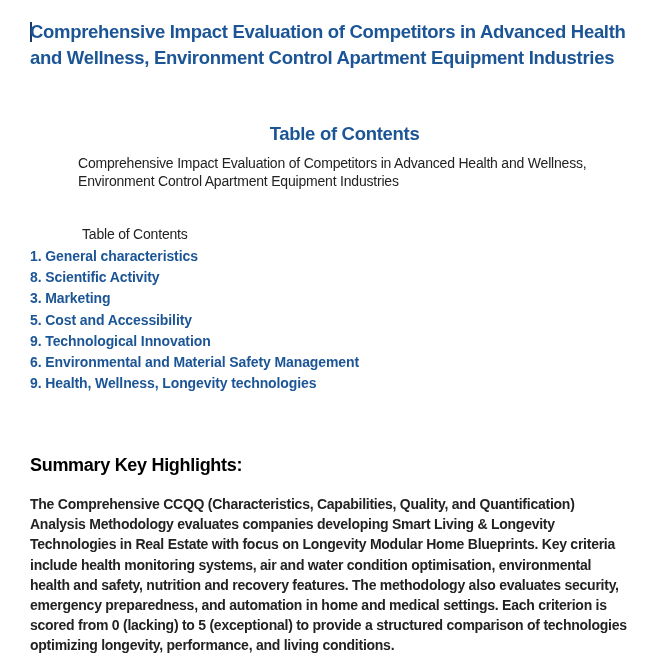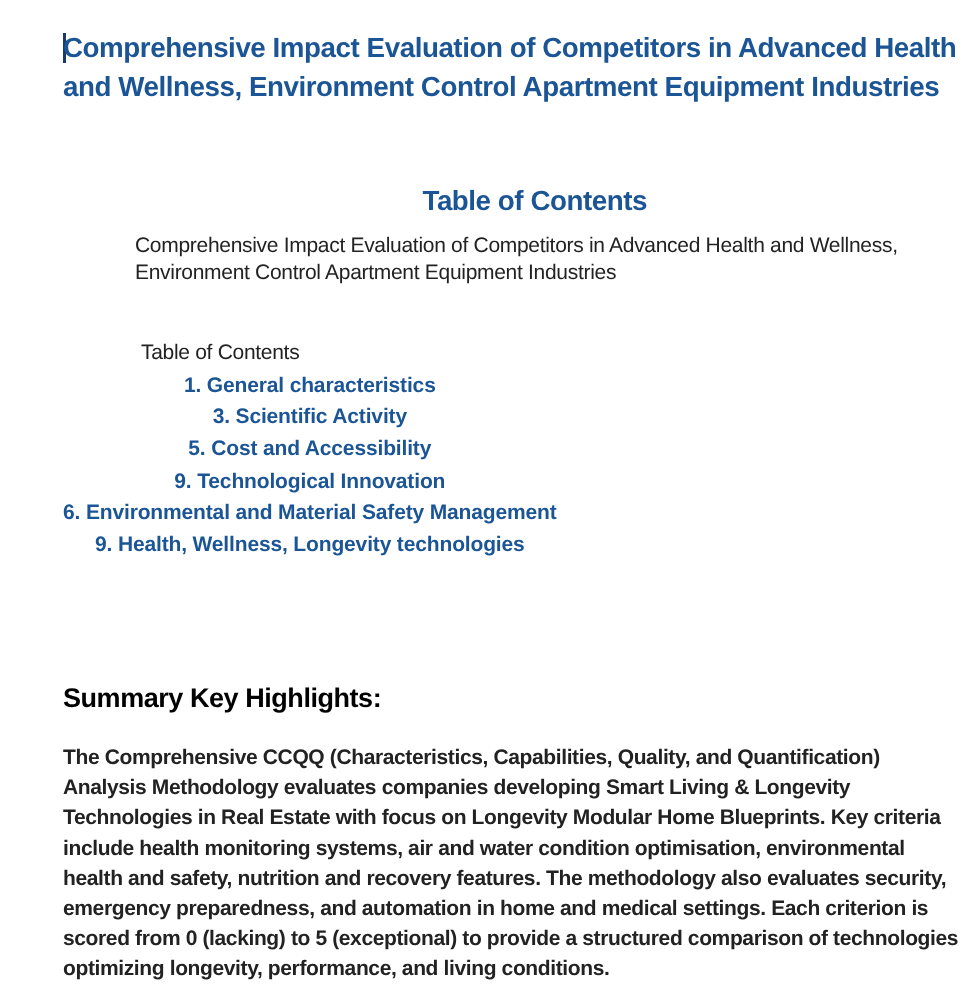--- a/index.html
+++ b/index.html
@@ -10,21 +10,21 @@
       height: 669px;
       overflow: hidden;
     }
     body {
       font-family: "Liberation Sans", sans-serif;
       color: #222222;
       position: relative;
     }
     .doc {
       position: absolute;
-      left: 16px; top: 0;
+      left: 4px; top: 0;
       width: 584px;
       height: 669px;
     }
     .title {
       position: absolute;
       left: 26px;
       top: 19px;
       width: 610px;
       margin: 0;
       font-size: 18.5px;
@@ -84,21 +84,20 @@
       list-style: none;
     }
     .toc-list li {
       height: 21.2px;
       line-height: 21px;
       font-size: 14px;
       font-weight: bold;
       color: #1b5596;
       cursor: pointer;
       letter-spacing: -0.1px;
-      text-align: center;
     }
     .summary-heading {
       position: absolute;
       left: 26px;
       top: 453px;
       margin: 0;
       font-size: 18px;
       line-height: 24px;
       font-weight: bold;
       color: #000000;
@@ -123,21 +122,22 @@
 <div class="doc">
   <div class="caret"></div>
   <h1 class="title">Comprehensive Impact Evaluation of Competitors in Advanced Health and Wellness, Environment Control Apartment Equipment Industries</h1>
 
   <h2 class="toc-heading">Table of Contents</h2>
   <p class="toc-subtitle">Comprehensive Impact Evaluation of Competitors in Advanced Health and Wellness, Environment Control Apartment Equipment Industries</p>
   <p class="toc-label">Table of Contents</p>
 
   <ul class="toc-list">
     <li>1. General characteristics</li>
-    <li>3. Scientific Activity</li>
+    <li>8. Scientific Activity</li>
+    <li>3. Marketing</li>
     <li>5. Cost and Accessibility</li>
     <li>9. Technological Innovation</li>
     <li>6. Environmental and Material Safety Management</li>
     <li>9. Health, Wellness, Longevity technologies</li>
   </ul>
 
   <h2 class="summary-heading">Summary Key Highlights:</h2>
   <p class="summary-body">The Comprehensive CCQQ (Characteristics, Capabilities, Quality, and Quantification) Analysis Methodology evaluates companies developing Smart Living &amp; Longevity Technologies in Real Estate with focus on Longevity Modular Home Blueprints. Key criteria include health monitoring systems, air and water condition optimisation, environmental health and safety, nutrition and recovery features. The methodology also evaluates security, emergency preparedness, and automation in home and medical settings. Each criterion is scored from 0 (lacking) to 5 (exceptional) to provide a structured comparison of technologies optimizing longevity, performance, and living conditions.</p>
 </div>
 

